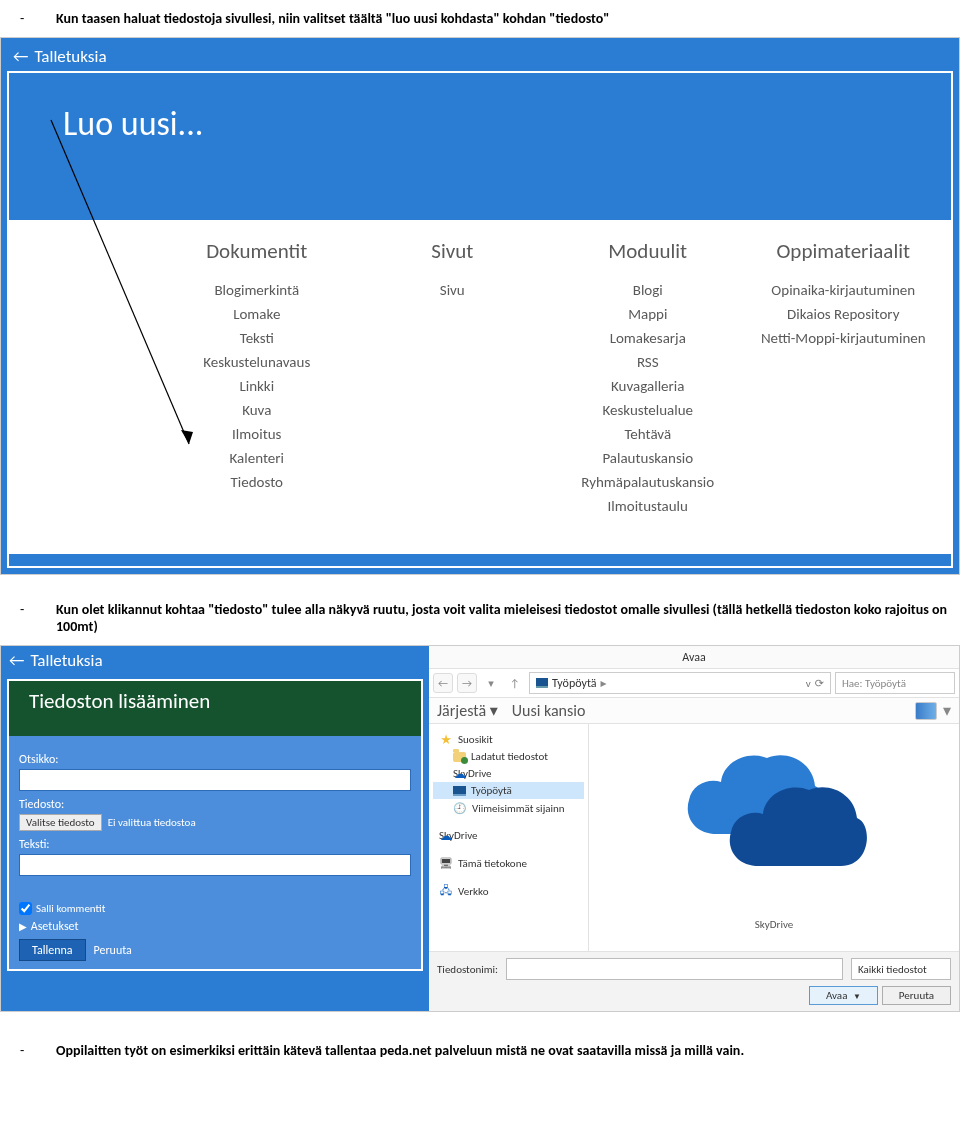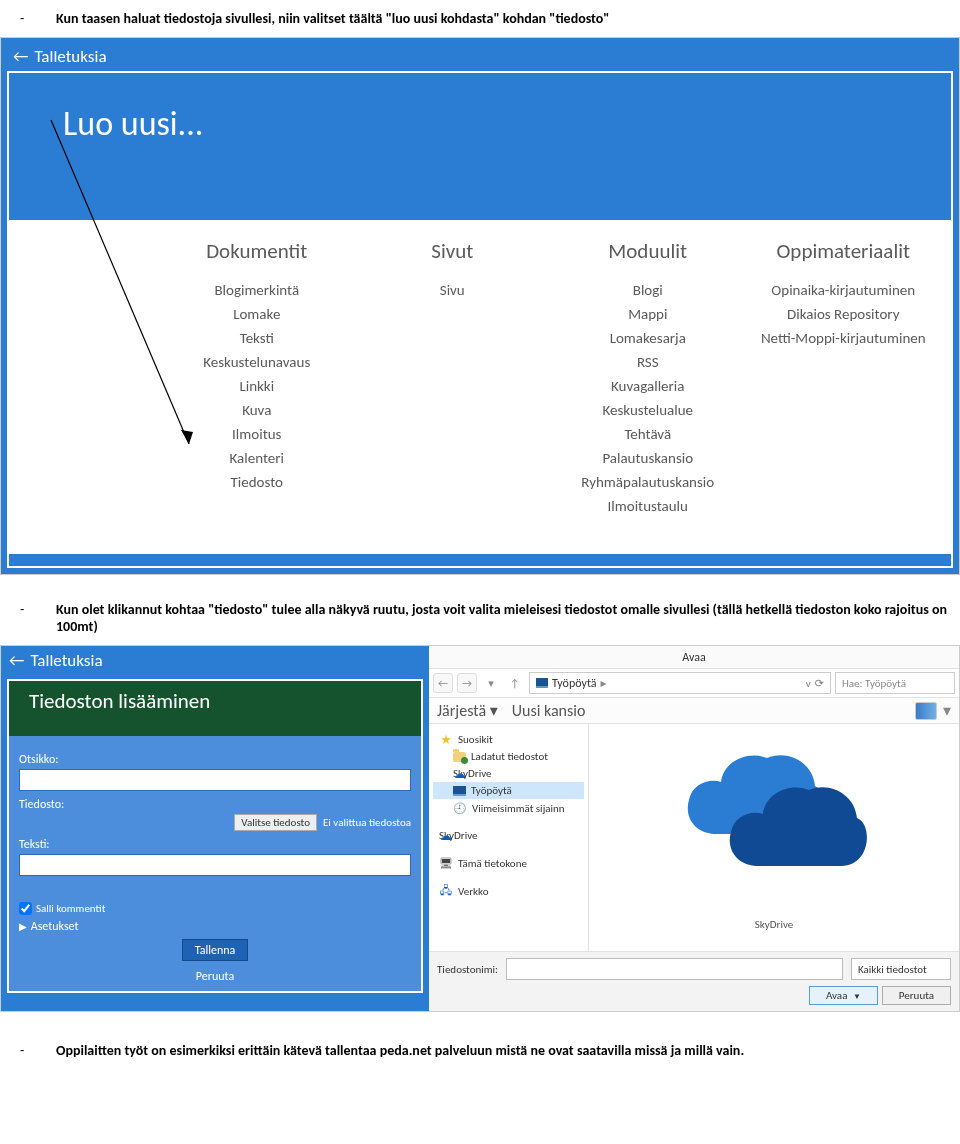--- a/index.html
+++ b/index.html
@@ -104,30 +104,30 @@
     color: #fff;
     font-size: 12px;
   }
   .lf-body label { display: block; margin: 6px 0 3px 0; color: #fff; }
   .input-text {
     width: 100%;
     height: 22px;
     background: #fff;
     border: 1px solid #2b6bb8;
   }
-  .file-row { display: flex; align-items: center; gap: 6px; margin-top:2px;justify-content:flex-end; }
+  .file-row { display: flex; align-items: center; gap: 6px; margin-top:2px; }
   .file-btn {
     background: #eee; border: 1px solid #aaa;
     font-size: 11px; padding: 1px 6px; color: #333;
   }
   .file-status { font-size: 11px; color: #fff; }
   .salli-row { margin-top: 26px; display: flex; align-items: center; gap: 4px; font-size: 11px; }
   .aset-row { display: flex; align-items: center; gap: 4px; font-size: 12px; margin-top: 4px; }
   .aset-row .tri { font-size: 10px; }
-  .btn-row { margin-top: 6px; display: flex; gap: 8px; align-items: center; flex-direction: column; }
+  .btn-row { margin-top: 6px; display: flex; gap: 8px; align-items: center; }
   .btn-save {
     background: #1d62b3; color: #fff; border: 1px solid #144a8a;
     padding: 3px 12px; font-size: 12px;
   }
   .btn-cancel { font-size: 12px; color: #fff; }
 
   
   .right-dialog {
     flex: 1;
     background: #fff;

